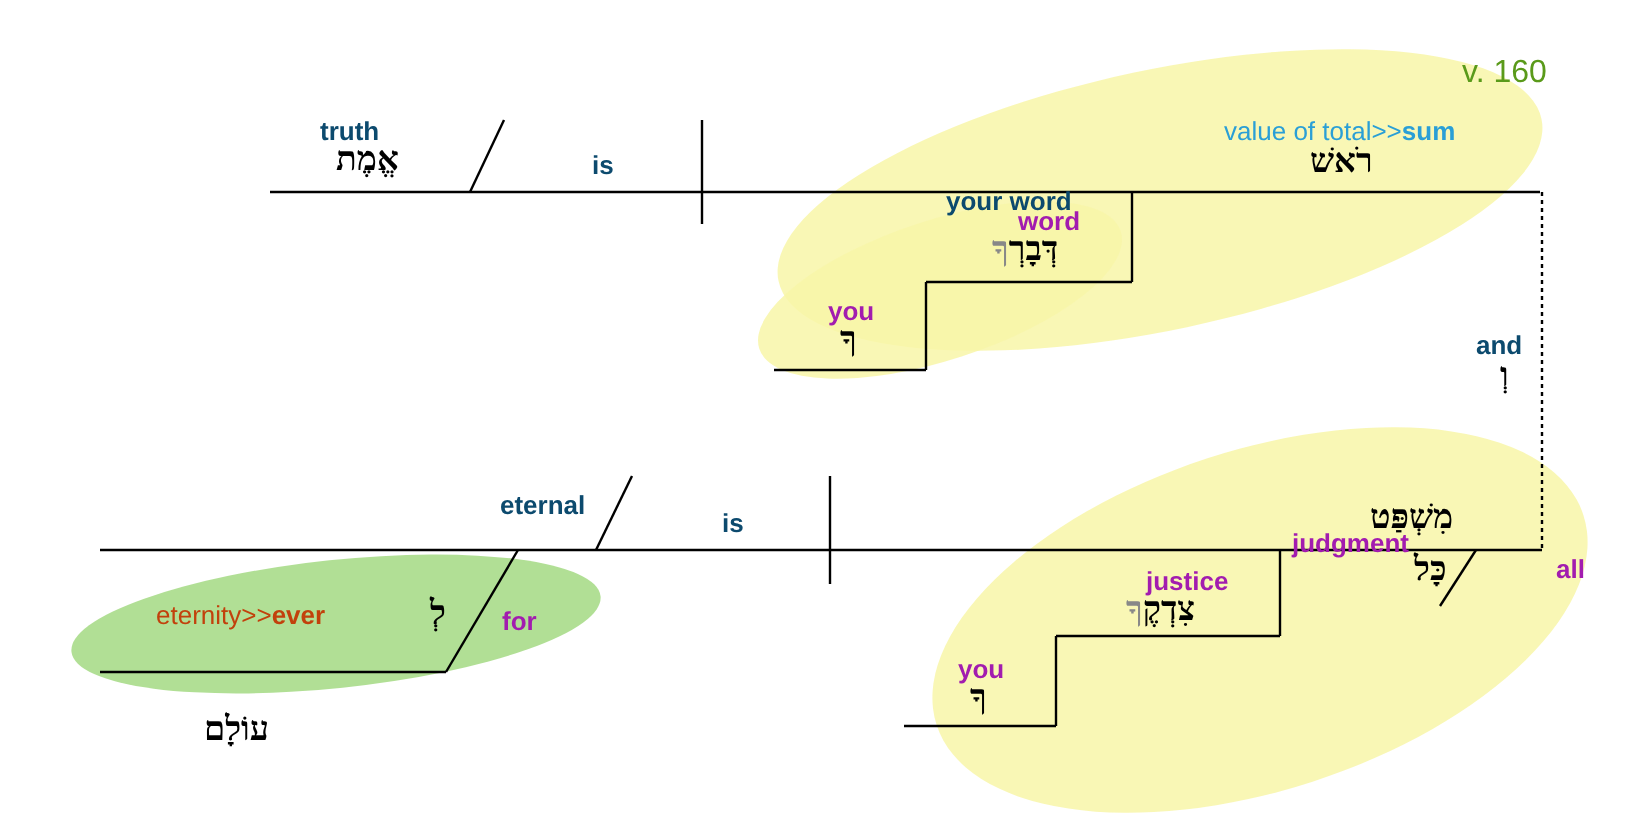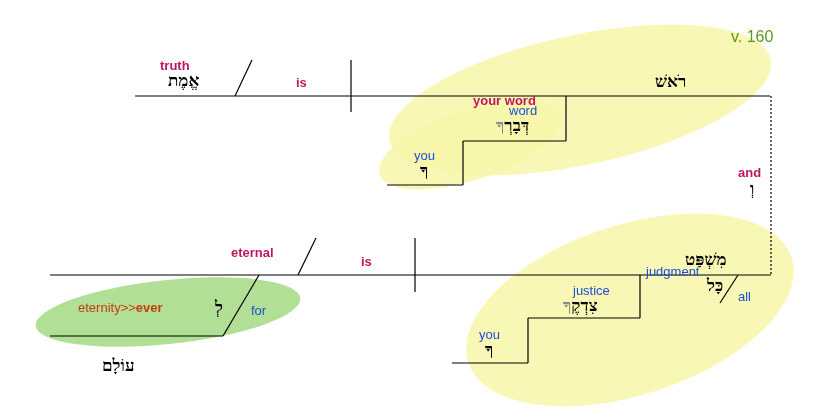--- a/index.html
+++ b/index.html
@@ -1,21 +1,21 @@
 <!DOCTYPE html>
 <html><head>
   <meta charset="utf-8">
   <style>
     html, body { margin: 0; padding: 0; background: #ffffff; }
     #canvas { position: relative; width: 825px; height: 411px; overflow: hidden; background: #fff; font-family: "Liberation Sans", sans-serif; }
     svg.base { position: absolute; left: 0; top: 0; }
     .lbl { position: absolute; white-space: nowrap; font-family: "Liberation Sans", sans-serif; line-height: 1; }
-    .en-blue { color: #be185d; font-weight: bold; font-size: 13px; }
+    .en-blue { color: #0c4a6e; font-weight: bold; font-size: 13px; }
     .en-blue-thin { color: #2a9fd6; font-size: 13px; }
-    .en-gray { color: #1d4ed8; font-weight: normal; font-size: 13px; }
+    .en-gray { color: #a21caf; font-weight: bold; font-size: 13px; }
     .en-gray-thin { color: #c2410c; font-size: 13px; }
     .heb { color: #000; font-weight: bold; font-size: 17px; font-family: "DejaVu Serif", serif; direction: rtl; }
     .heb-gray { color: #888; }
     .verse { color: #5a9a1a; font-size: 16px; }
   </style>
 </head>
 <body>
 
 <div id="canvas">
   <svg class="base" width="825" height="411" viewBox="0 0 825 411">
@@ -50,47 +50,50 @@
 
     <line x1="738" y1="275" x2="720" y2="303" stroke="#000" stroke-width="1.2"></line>
   </svg>
 
   <div class="lbl verse" style="left:731px; top:29px;">v. 160</div>
 
   <div class="lbl en-blue" style="left:160px; top:59px;">truth</div>
   <div class="lbl heb" style="left:152px; top:72px;margin-left:16px;">אֱמֶת</div>
   <div class="lbl en-blue" style="left:296px; top:76px;">is</div>
 
+  <div class="lbl en-blue-thin" style="left:612px; top:59px;">
+    <span>value of total&gt;&gt;</span><b>sum</b>
+  </div>
   <div class="lbl heb" style="left:655px; top:73px;">רֹאשׁ</div>
 
   <div class="lbl en-blue" style="left:473px; top:94px;">your word</div>
   <div class="lbl en-gray" style="left:509px; top:104px;">word</div>
   <div class="lbl heb" style="left:496px; top:117px;">
     <span>דְּבָרְ</span><span class="heb-gray">ךָ</span>
   </div>
   <div class="lbl en-gray" style="left:414px; top:149px;">you</div>
   <div class="lbl heb" style="left:420px; top:162px;">ךָ</div>
 
   <div class="lbl en-blue" style="left:738px; top:166px;">and</div>
   <div class="lbl heb" style="left:750px; top:180px;">וְ</div>
 
-  <div class="lbl en-blue" style="left:231px; top:246px;">eternal</div>
+  <div class="lbl en-blue" style="left:250px; top:246px;">eternal</div>
   <div class="lbl en-blue" style="left:361px; top:255px;">is</div>
 
   <div class="lbl en-gray-thin" style="left:78px; top:301px;">
     <span>eternity&gt;&gt;</span><b>ever</b>
   </div>
   <div class="lbl heb" style="left:102px; top:313px;margin-top:44px;">עוֹלָם</div>
   <div class="lbl heb" style="left:215px; top:299px;">לְ</div>
   <div class="lbl en-gray" style="left:251px; top:304px;">for</div>
 
   <div class="lbl en-gray" style="left:646px; top:239px;margin-top:26px;">judgment</div>
   <div class="lbl heb" style="left:685px; top:251px;">מִשְׁפַּט</div>
   <div class="lbl heb" style="left:707px; top:277px;">כָּל</div>
-  <div class="lbl en-gray" style="left:738px; top:278px;margin-top:12px;">all</div>
+  <div class="lbl en-gray" style="left:778px; top:278px;">all</div>
 
   <div class="lbl en-gray" style="left:573px; top:284px;">justice</div>
   <div class="lbl heb" style="left:563px; top:297px;">
     <span>צִדְקֶ</span><span class="heb-gray">ךָ</span>
   </div>
   <div class="lbl en-gray" style="left:479px; top:328px;">you</div>
   <div class="lbl heb" style="left:485px; top:341px;">ךָ</div>
 </div>
 
 </body></html>

